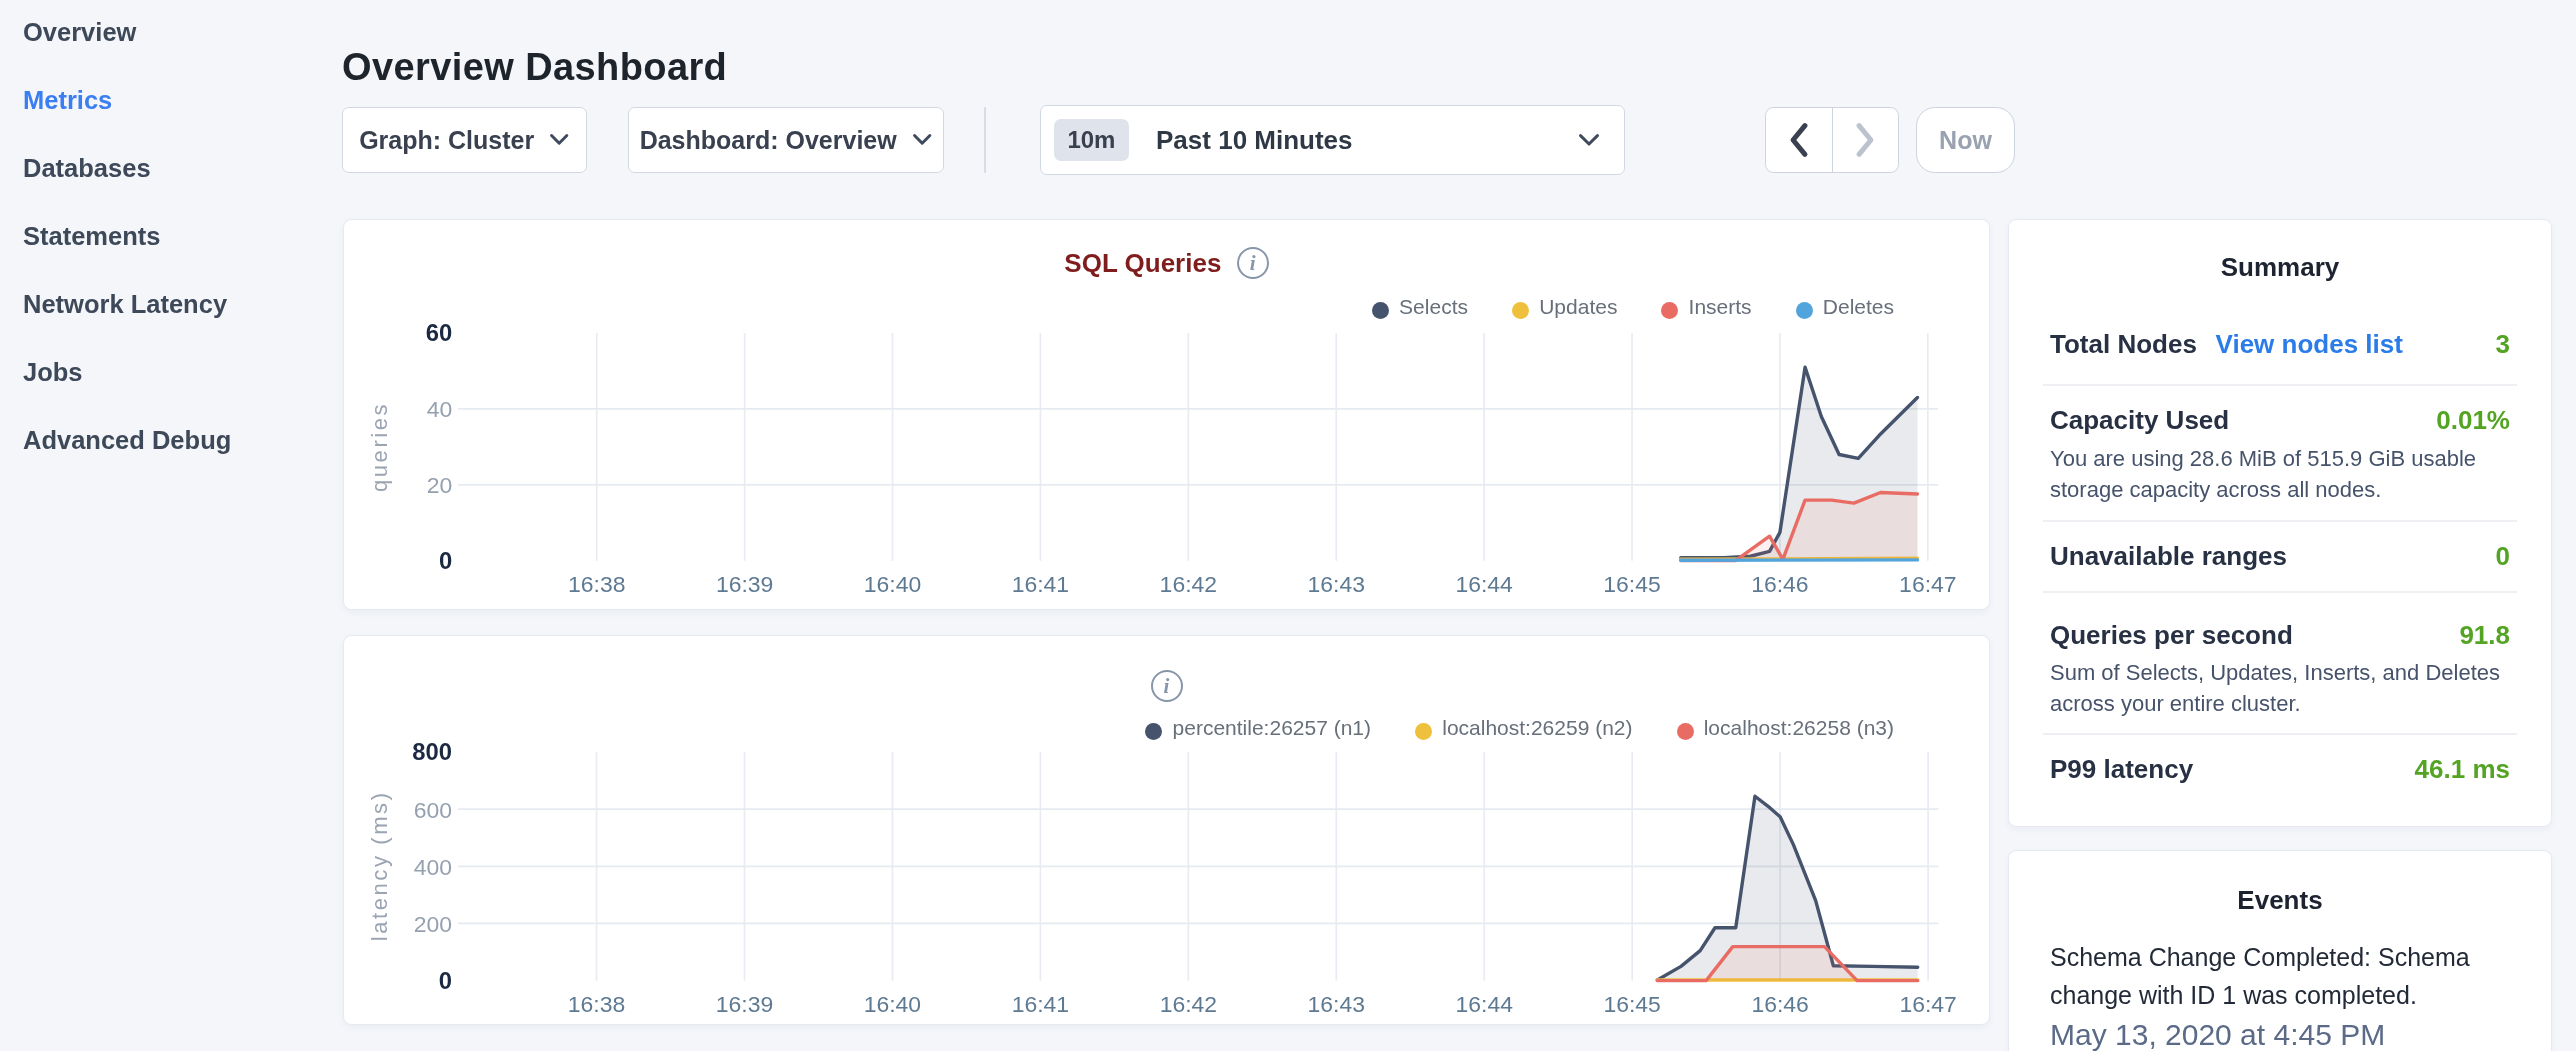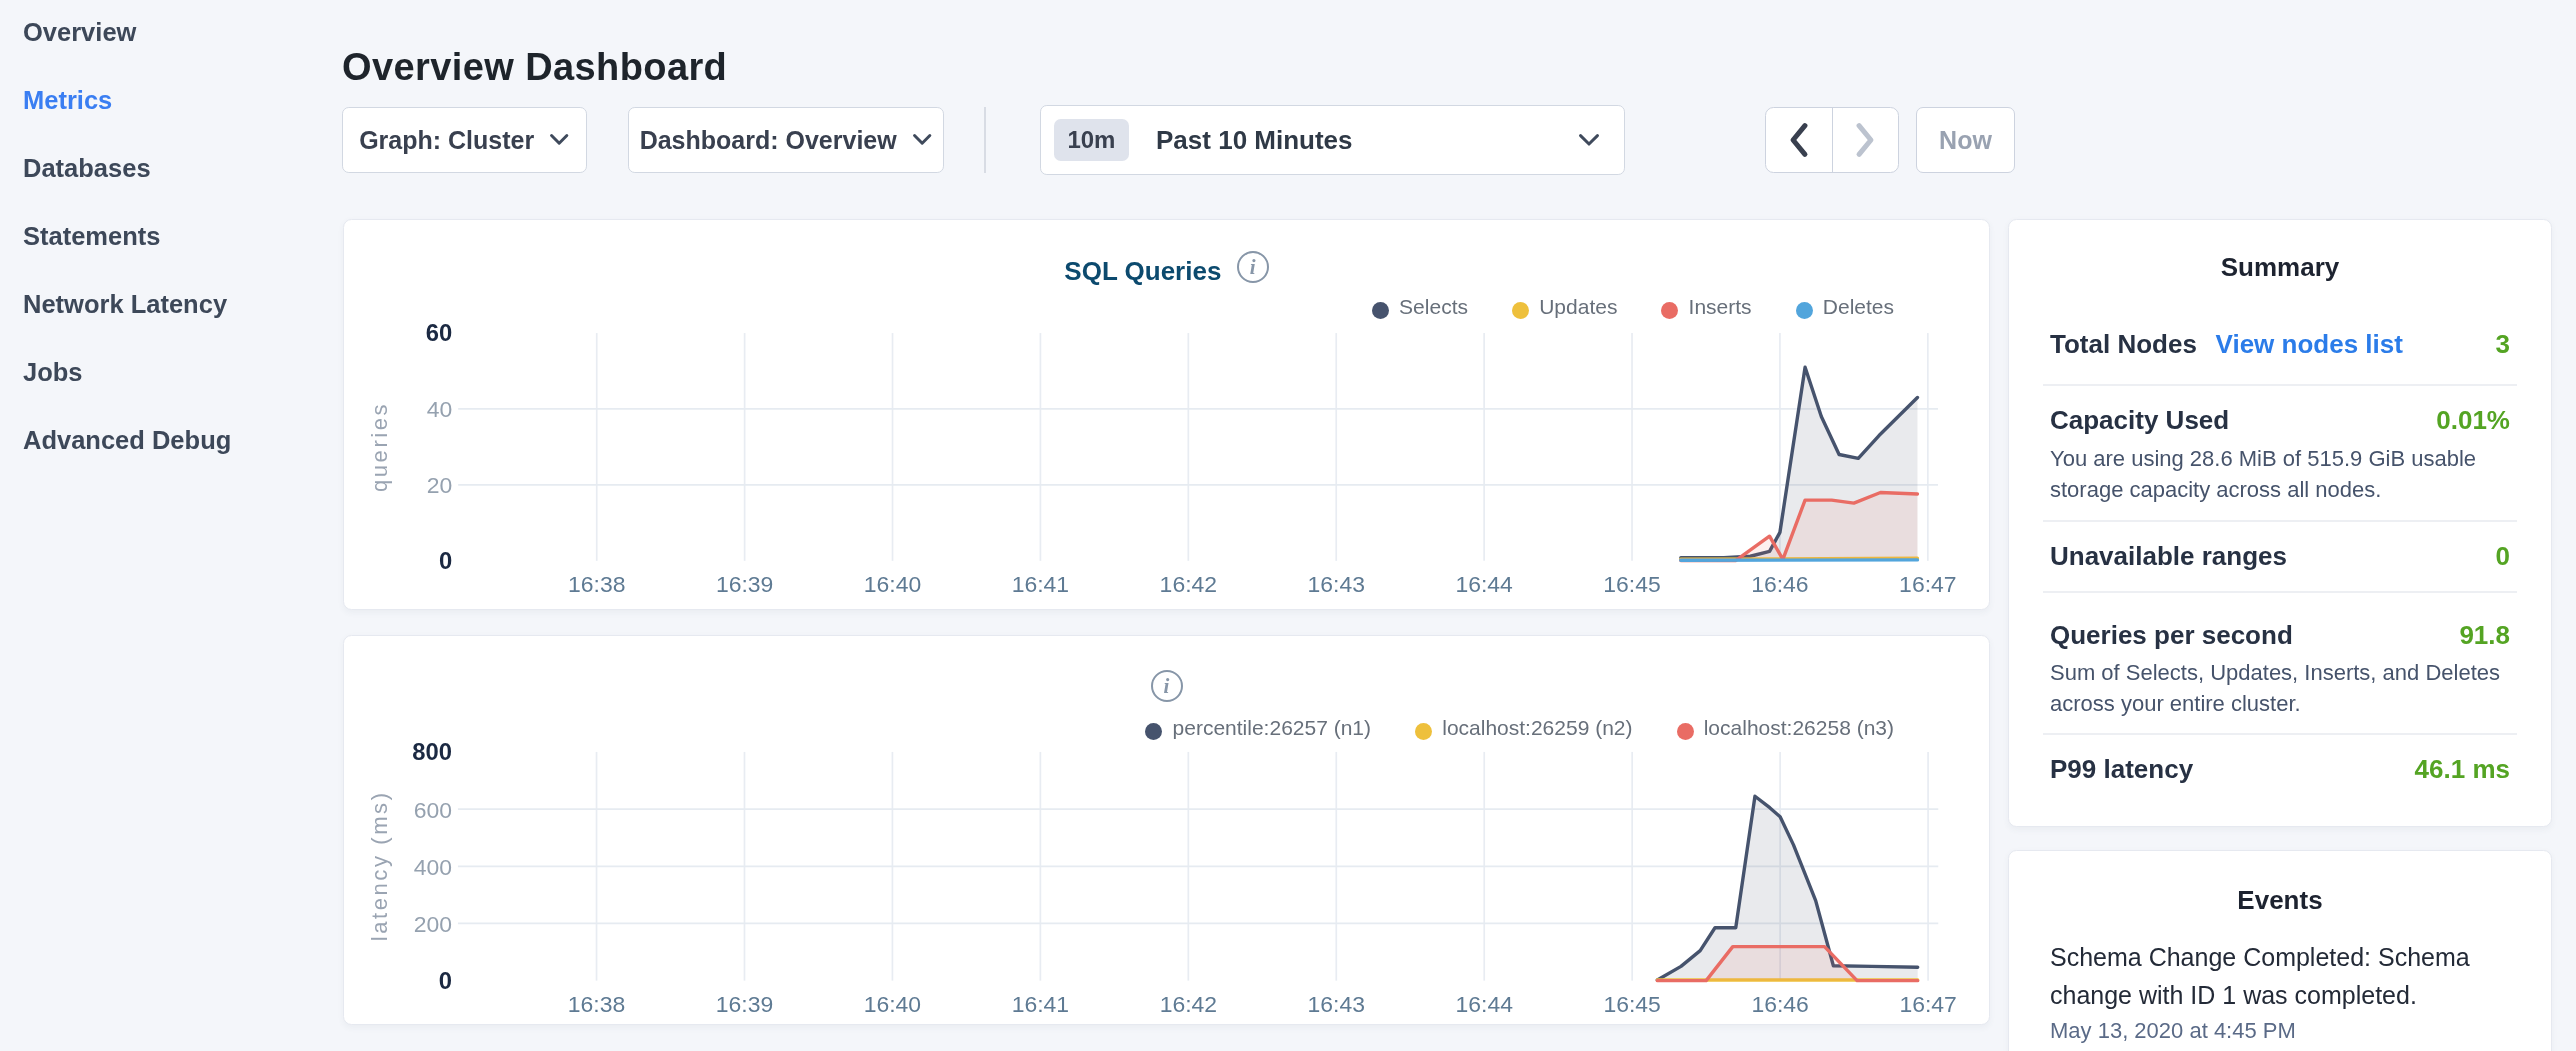--- a/index.html
+++ b/index.html
@@ -48,40 +48,40 @@
   .timebox .chev{margin-right:24px;}
   .pager{
     position:absolute;left:1765px;top:107px;width:134px;height:66px;
     background:#fff;border:1.7px solid #cdd3df;border-radius:8.5px;box-sizing:border-box;
     display:flex;overflow:hidden;
   }
   .pager-cell{flex:1;display:flex;align-items:center;justify-content:center;cursor:pointer;}
   .pager-cell + .pager-cell{border-left:1.7px solid #cdd3df;}
   .btn-now{
     position:absolute;left:1916px;top:107px;width:99px;height:66px;
-    background:#fff;border:1.7px solid #cdd3df;border-radius:7px;box-sizing:border-box;
+    background:#fff;border:1.7px solid #cdd3df;border-radius:19px;box-sizing:border-box;
     display:flex;align-items:center;justify-content:center;
     font-size:25px;font-weight:700;color:#99a2b1;cursor:default;
   }
 
   
   .chart-card{
     position:absolute;left:343px;width:1647px;background:#fff;
     border:1.7px solid #e6e9f0;border-radius:8.5px;box-sizing:border-box;
     box-shadow:0 2.6px 6.8px rgba(60,70,90,.05);
   }
   .card1{top:219px;height:391px;}
   .card2{top:635px;height:390px;}
   .chart-title-row{
     position:absolute;left:0;right:0;display:flex;align-items:center;justify-content:center;
     gap:15.3px;z-index:2;
   }
   .card1 .chart-title-row{top:27px;}
   .card2 .chart-title-row{top:34px;}
-  .chart-title{font-size:26px;font-weight:700;color:#0c4a6e;margin-top:9px;}
+  .chart-title{font-size:26px;font-weight:700;color:#7f1d1d;}
   .info-icon{
     width:32px;height:32px;border:2.6px solid #8796a8;border-radius:50%;
     color:#8796a8;font-size:21px;line-height:28px;text-align:center;
     font-family:"Liberation Serif",serif;font-style:italic;font-weight:700;
     box-sizing:border-box;cursor:pointer;
   }
   .legend{
     position:absolute;right:95px;display:flex;align-items:center;gap:44px;z-index:2;
   }
   .card1 .legend{top:75px;}
@@ -120,21 +120,21 @@
   }
   .srow-link{color:#2b7ce9;margin-left:18.7px;cursor:pointer;}
   .srow-desc{
     position:absolute;left:41px;width:464px;font-size:22px;color:#46536b;line-height:31px;
   }
   .sdivider{position:absolute;left:34px;right:34px;height:1.7px;background:#edeff3;}
   .event-text{
     position:absolute;left:41px;width:464px;font-size:25px;color:#232a37;line-height:38px;
   }
   .event-time{
-    position:absolute;left:41px;width:464px;font-size:22px;color:#5a6a87;
+    position:absolute;left:41px;width:464px;font-size:30px;color:#5a6a87;
   }
 </style>
 </head>
 <body>
 
 <div class="app">
 
   <nav class="sidebar">
     <div class="side-item" style="top:13.6px">Overview</div>
     <div class="side-item active" style="top:82px">Metrics</div>

